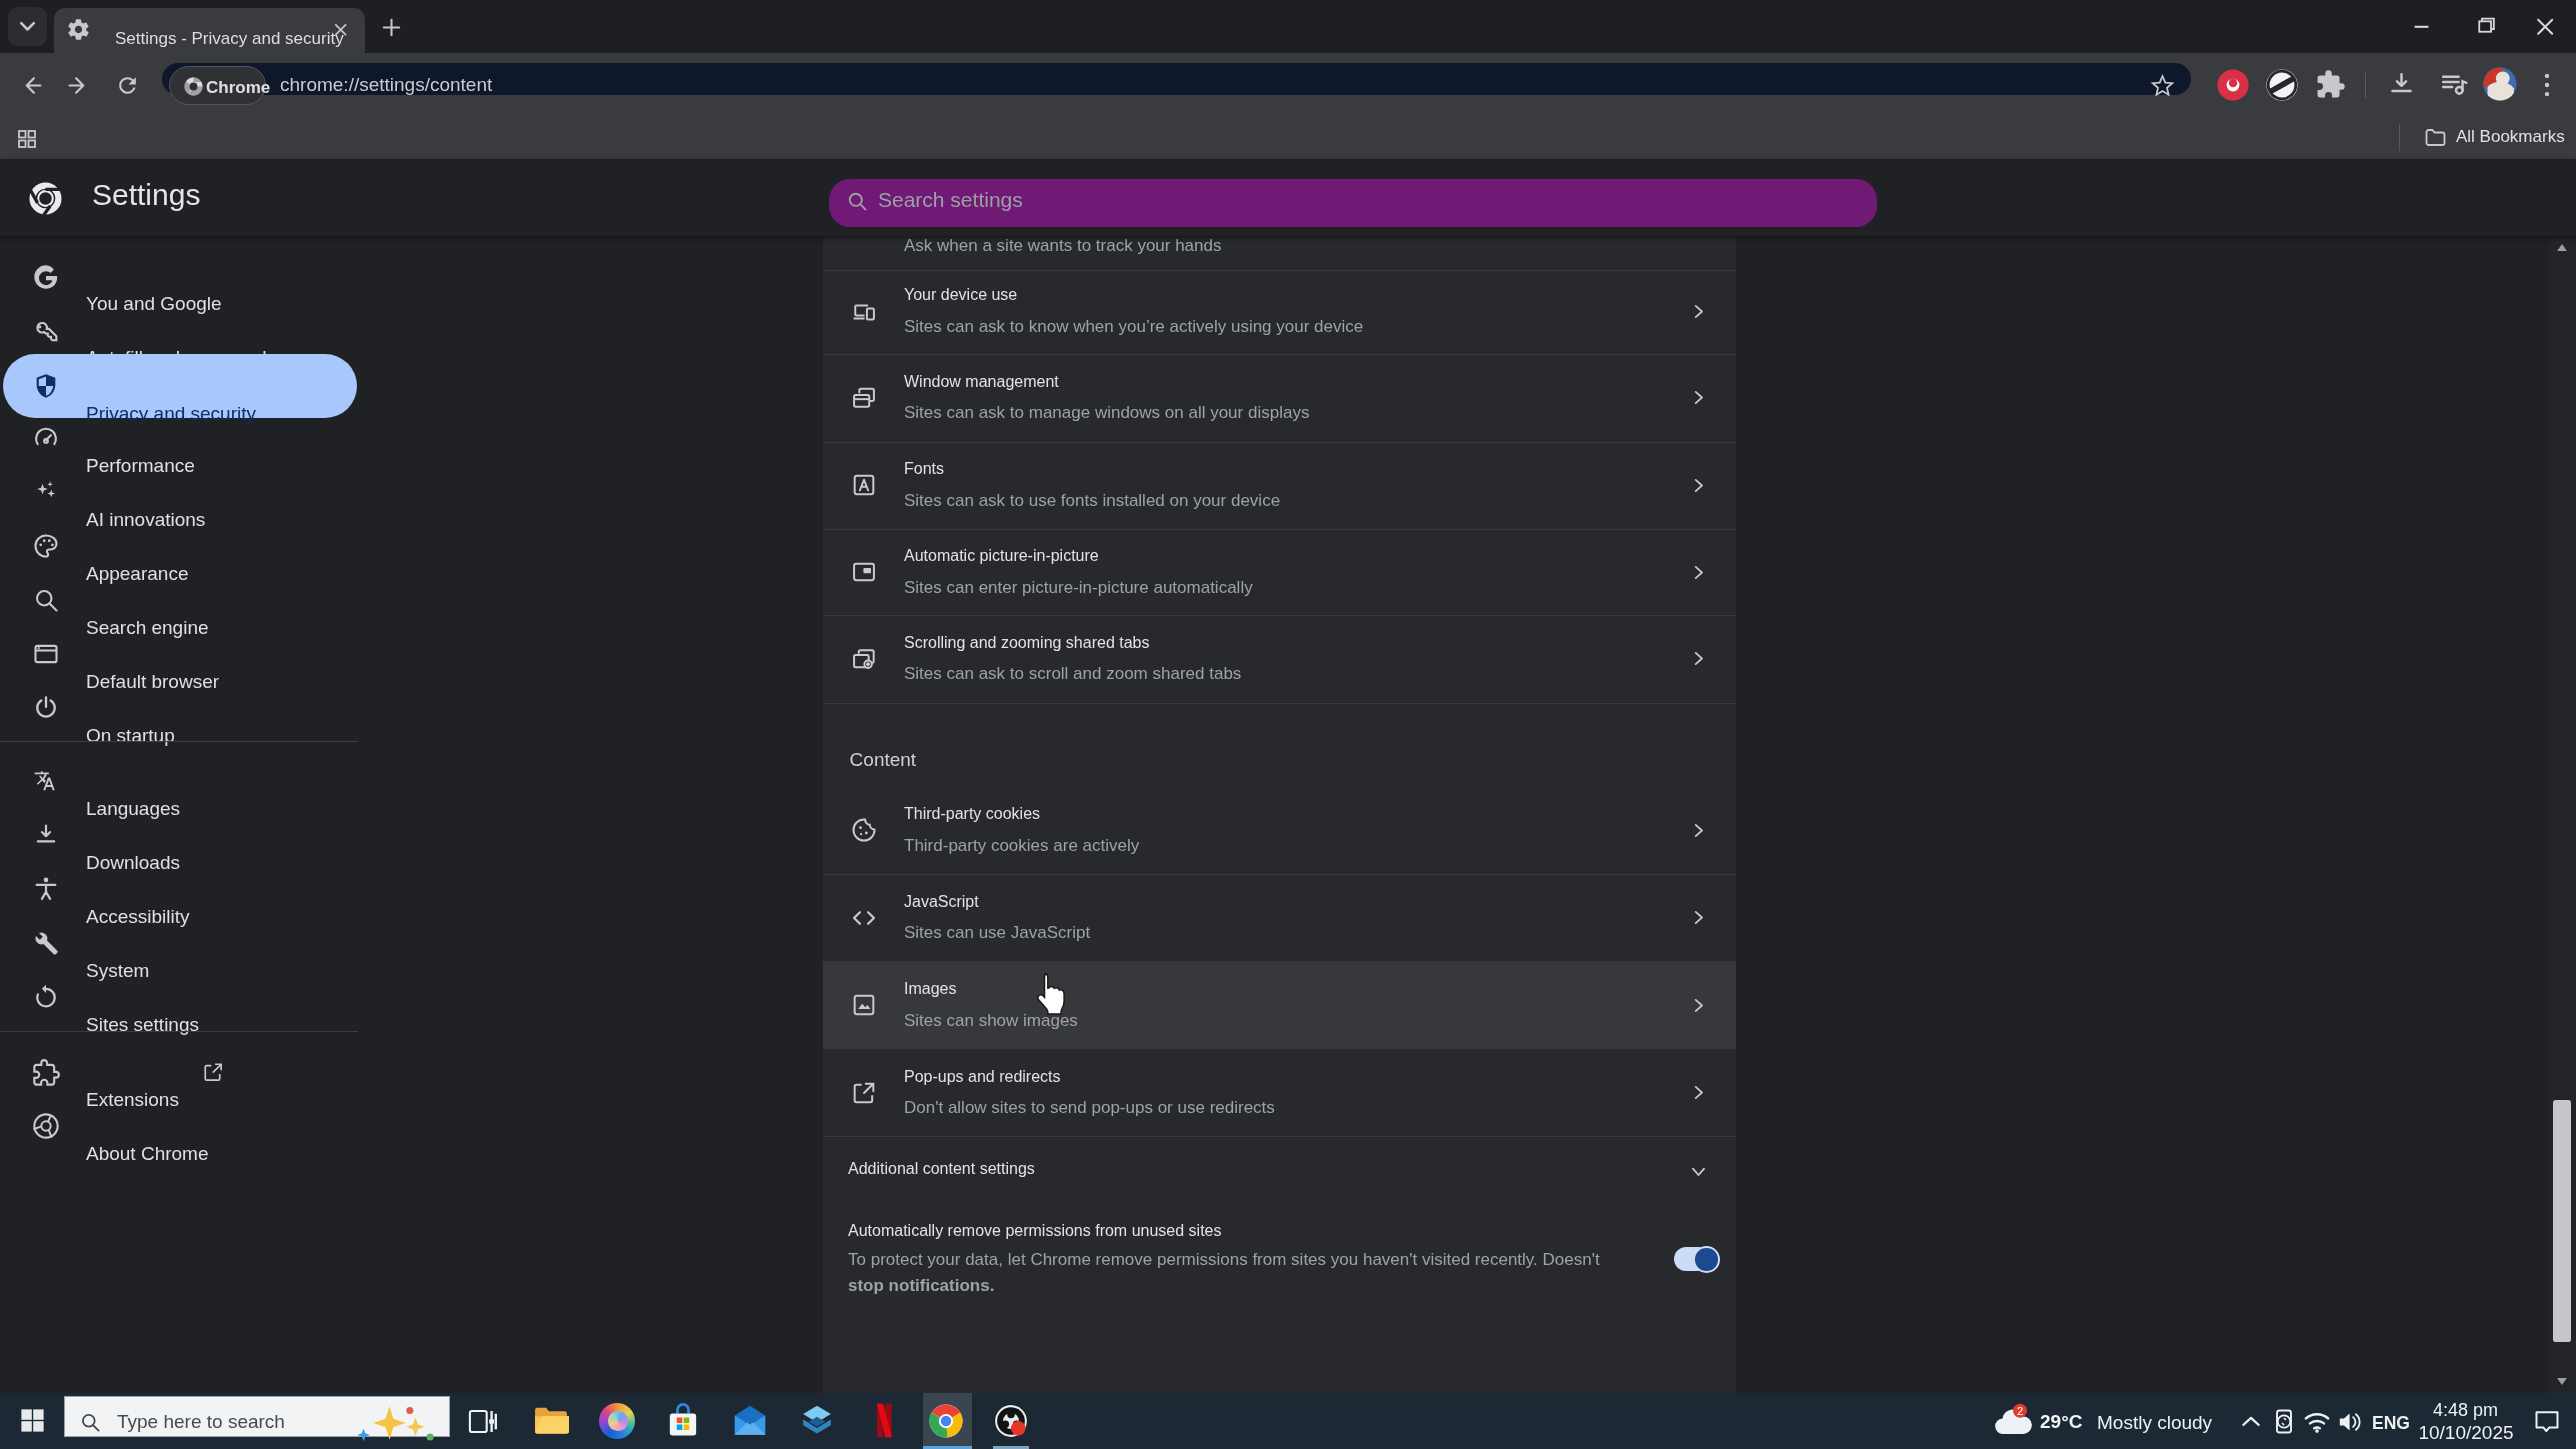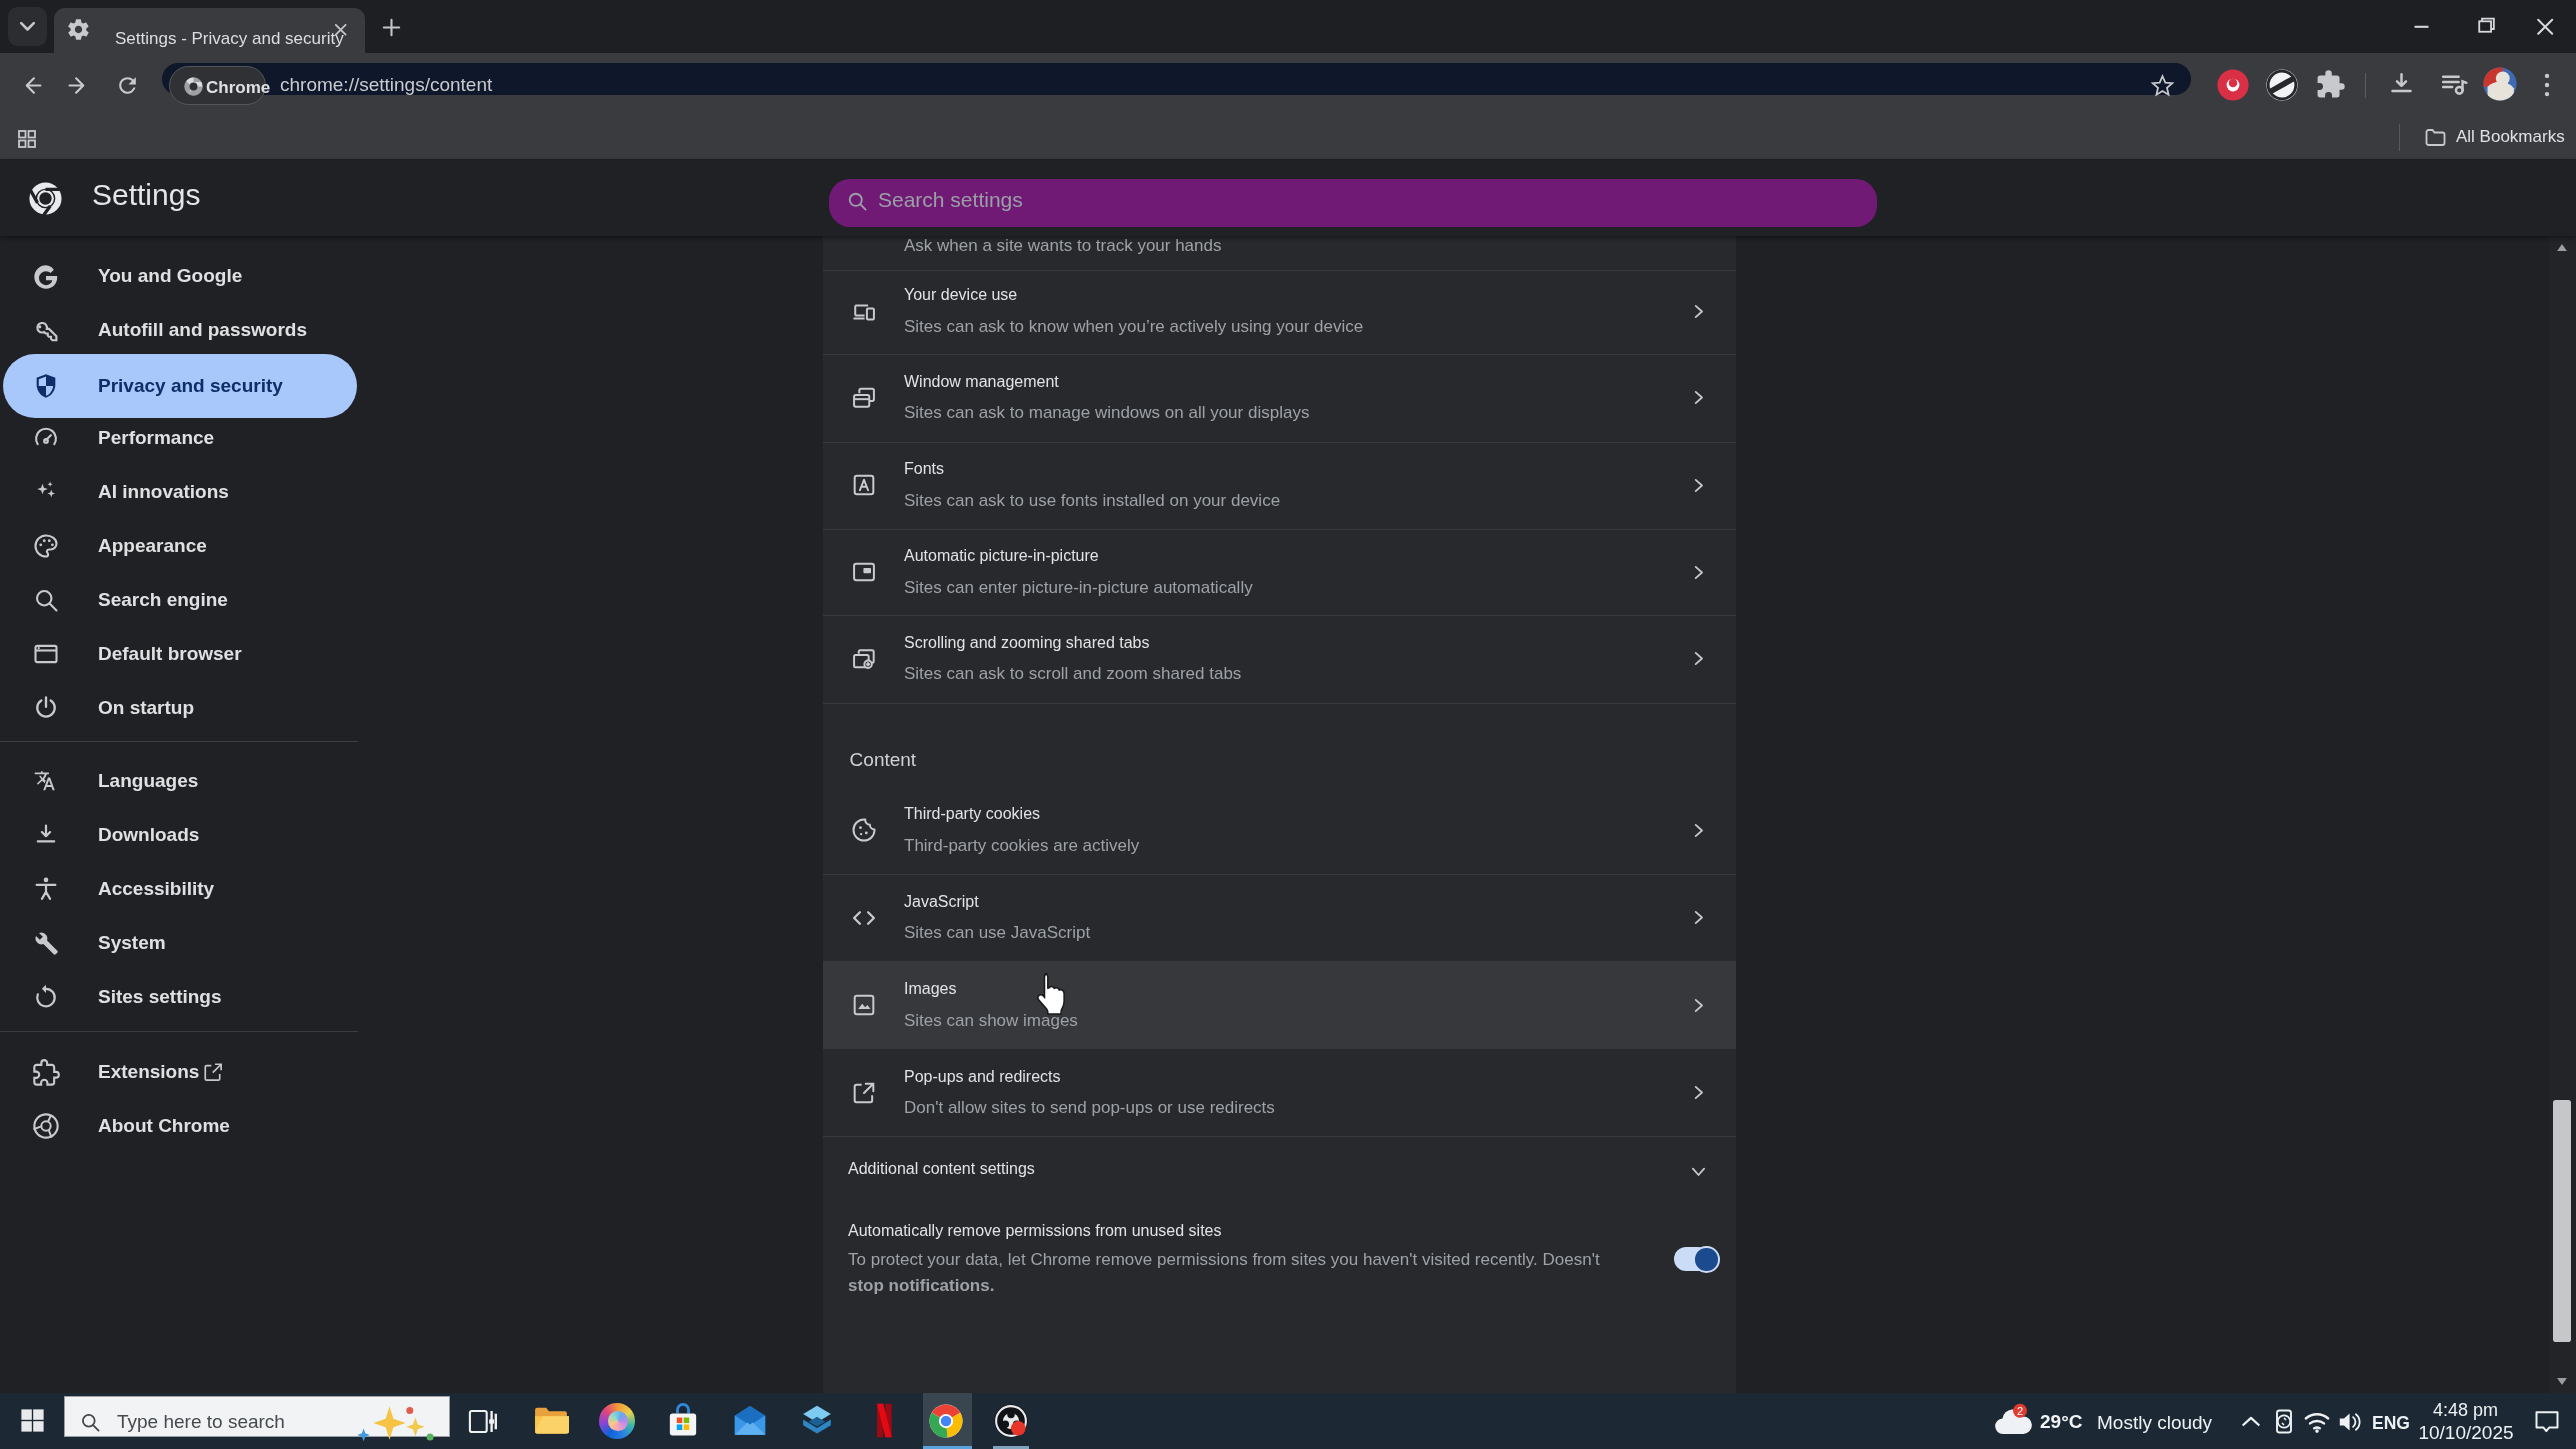--- a/index.html
+++ b/index.html
@@ -25,21 +25,21 @@
   #searchpill { position:absolute; left:829px; top:19px; width:1048px; height:48px; border-radius:21px; background:#701a75; }
   
   #content { position:absolute; left:0; top:236px; width:2576px; height:1157px; background:#202124; }
   #panel { position:absolute; left:823px; top:0px; width:913px; height:1157px; background:#28292c; }
   .divider { position:absolute; left:0; width:913px; height:1.4px; background:#393a3e; }
   .rowtitle { position:absolute; left:81px; font-size:16px; font-weight:500; color:#e2e3e5; white-space:nowrap; }
   .rowsub { position:absolute; left:81px; font-size:17px; color:#9da2a8; white-space:nowrap; }
   .chev { position:absolute; left:865px; width:21px; height:21px; }
   .ricon { position:absolute; left:26.6px; width:28px; height:28px; }
   
-  .mitem { position:absolute; left:98px; font-size:19px; font-weight:700; color:#dee0e2; white-space:nowrap; }
+  .mitem { position:absolute; left:86px; font-size:19px; font-weight:400; color:#dee0e2; white-space:nowrap;margin-top:28px; }
   .micon { position:absolute; left:31.5px; width:28px; height:28px; }
   .sdiv { position:absolute; left:0; width:358px; height:1.4px; background:#3c3d40; }
   
   #taskbar { position:absolute; left:0; top:1393px; width:2576px; height:56px; background:#1c2935; }
   
   #scrolltrack { position:absolute; left:2549px; top:236px; width:26.6px; height:1157px; background:#232427; }
   #scrollthumb { position:absolute; left:4.2px; top:864px; width:18px; height:242px; background:#c6c7c9; border-radius:2.8px; }
   .txt { position:absolute; white-space:nowrap; }
 </style>
 </head>

